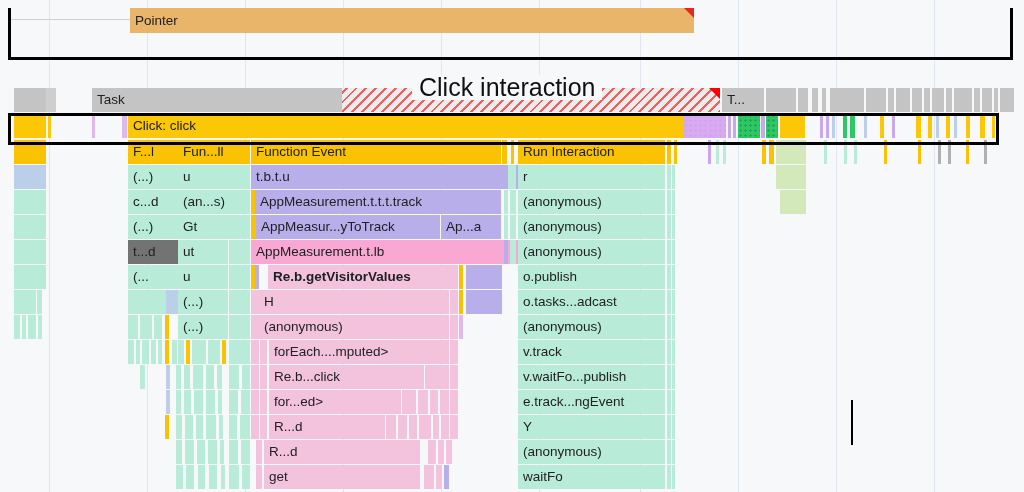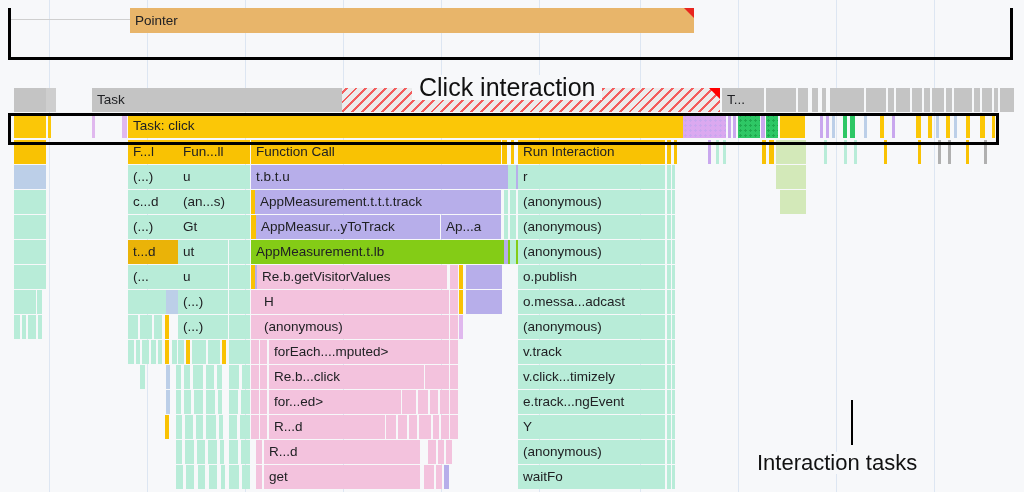--- a/index.html
+++ b/index.html
@@ -120,21 +120,21 @@
         <div class="bar" style="left: 982px; top: 88px; width: 10px; height: 24px; background: rgb(196, 196, 196);"></div>
         <div class="bar" style="left: 994px; top: 88px; width: 4px; height: 24px; background: rgb(196, 196, 196);"></div>
         <div class="bar" style="left: 1000px; top: 88px; width: 14px; height: 24px; background: rgb(196, 196, 196);"></div>
       </div>
       <div>
         <div class="bar" style="left: 14px; top: 113px; width: 32px; height: 25px; background: rgb(251, 199, 7);"></div>
         <div class="bar" style="left: 48px; top: 113px; width: 3px; height: 25px; background: rgb(251, 199, 7);"></div>
         <div class="bar" style="left: 92px; top: 113px; width: 3px; height: 25px; background: rgb(224, 184, 238);"></div>
         <div class="bar" style="left: 122px; top: 113px; width: 5px; height: 25px; background: rgb(224, 184, 238);"></div>
         <div class="bar" style="left: 128px; top: 113px; width: 555px; height: 25px; background: rgb(251, 199, 7);">
-          <span class="lbl">Task: click</span>
+          <span class="lbl">Click: click</span>
         </div>
         <div class="bar dotfill" style="left: 683px; top: 113px; width: 43px; height: 25px;"></div>
         <div class="bar" style="left: 728px; top: 113px; width: 3px; height: 25px; background: rgb(201, 167, 238);"></div>
         <div class="bar" style="left: 733px; top: 113px; width: 3px; height: 25px; background: rgb(201, 167, 238);"></div>
         <div class="bar dotfill-green" style="left: 738px; top: 113px; width: 22px; height: 25px;"></div>
         <div class="bar" style="left: 761px; top: 113px; width: 4px; height: 25px; background: rgb(201, 167, 238);"></div>
         <div class="bar dotfill-green" style="left: 766px; top: 113px; width: 12px; height: 25px;"></div>
         <div class="bar" style="left: 780px; top: 113px; width: 25px; height: 25px; background: rgb(251, 199, 7);"></div>
         <div class="bar" style="left: 820px; top: 113px; width: 3px; height: 25px; background: rgb(201, 167, 238);"></div>
         <div class="bar" style="left: 826px; top: 113px; width: 3px; height: 25px; background: rgb(201, 167, 238);"></div>
@@ -155,21 +155,21 @@
       </div>
       <div>
         <div class="bar" style="left: 14px; top: 140px; width: 32px; height: 24px; background: rgb(249, 194, 3);"></div>
         <div class="bar" style="left: 128px; top: 140px; width: 50px; height: 24px; background: rgb(249, 194, 3);">
           <span class="lbl">F...l</span>
         </div>
         <div class="bar" style="left: 178px; top: 140px; width: 72px; height: 24px; background: rgb(249, 194, 3);">
           <span class="lbl">Fun...ll</span>
         </div>
         <div class="bar" style="left: 251px; top: 140px; width: 250px; height: 24px; background: rgb(249, 194, 3);">
-          <span class="lbl">Function Call</span>
+          <span class="lbl">Function Event</span>
         </div>
         <div class="bar" style="left: 502px; top: 140px; width: 5px; height: 24px; background: rgb(249, 194, 3);"></div>
         <div class="bar" style="left: 511px; top: 140px; width: 3px; height: 24px; background: rgb(249, 194, 3);"></div>
         <div class="bar" style="left: 518px; top: 140px; width: 147px; height: 24px; background: rgb(249, 194, 3);">
           <span class="lbl">Run Interaction</span>
         </div>
         <div class="bar" style="left: 667px; top: 140px; width: 4px; height: 24px; background: rgb(249, 194, 3);"></div>
         <div class="bar" style="left: 674px; top: 140px; width: 3px; height: 24px; background: rgb(249, 194, 3);"></div>
         <div class="bar" style="left: 708px; top: 140px; width: 3px; height: 24px; background: rgb(201, 167, 238);"></div>
         <div class="bar" style="left: 716px; top: 140px; width: 3px; height: 24px; background: rgb(184, 236, 216);"></div>
@@ -245,28 +245,28 @@
         <div class="bar" style="left: 504px; top: 215px; width: 4px; height: 24px; background: rgb(184, 236, 216);"></div>
         <div class="bar" style="left: 510px; top: 215px; width: 6px; height: 24px; background: rgb(184, 236, 216);"></div>
         <div class="bar" style="left: 518px; top: 215px; width: 147px; height: 24px; background: rgb(184, 236, 216);">
           <span class="lbl">(anonymous)</span>
         </div>
         <div class="bar" style="left: 667px; top: 215px; width: 4px; height: 24px; background: rgb(184, 236, 216);"></div>
         <div class="bar" style="left: 672px; top: 215px; width: 3px; height: 24px; background: rgb(184, 236, 216);"></div>
       </div>
       <div>
         <div class="bar" style="left: 14px; top: 240px; width: 32px; height: 24px; background: rgb(184, 236, 216);"></div>
-        <div class="bar" style="left: 128px; top: 240px; width: 50px; height: 24px; background: #eab308;">
+        <div class="bar" style="left: 128px; top: 240px; width: 50px; height: 24px; background: #737373;">
           <span class="lbl">t...d</span>
         </div>
         <div class="bar" style="left: 178px; top: 240px; width: 50px; height: 24px; background: rgb(184, 236, 216);">
           <span class="lbl">ut</span>
         </div>
         <div class="bar" style="left: 229px; top: 240px; width: 21px; height: 24px; background: rgb(184, 236, 216);"></div>
-        <div class="bar" style="left: 251px; top: 240px; width: 286px; height: 24px; background: #84cc16;">
+        <div class="bar" style="left: 251px; top: 240px; width: 286px; height: 24px; background: #f9a8d4;">
           <span class="lbl">AppMeasurement.t.lb</span>
         </div>
         <div class="bar" style="left: 504px; top: 240px; width: 4px; height: 24px; background: rgb(183, 174, 234);"></div>
         <div class="bar" style="left: 510px; top: 240px; width: 6px; height: 24px; background: rgb(184, 236, 216);"></div>
         <div class="bar" style="left: 518px; top: 240px; width: 147px; height: 24px; background: rgb(184, 236, 216);">
           <span class="lbl">(anonymous)</span>
         </div>
         <div class="bar" style="left: 667px; top: 240px; width: 4px; height: 24px; background: rgb(184, 236, 216);"></div>
         <div class="bar" style="left: 672px; top: 240px; width: 3px; height: 24px; background: rgb(184, 236, 216);"></div>
       </div>
@@ -275,21 +275,21 @@
         <div class="bar" style="left: 128px; top: 265px; width: 38px; height: 24px; background: rgb(184, 236, 216);">
           <span class="lbl">(...</span>
         </div>
         <div class="bar" style="left: 166px; top: 265px; width: 12px; height: 24px; background: rgb(184, 236, 216);"></div>
         <div class="bar" style="left: 178px; top: 265px; width: 50px; height: 24px; background: rgb(184, 236, 216);">
           <span class="lbl">u</span>
         </div>
         <div class="bar" style="left: 229px; top: 265px; width: 21px; height: 24px; background: rgb(184, 236, 216);"></div>
         <div class="bar" style="left: 251px; top: 265px; width: 4px; height: 24px; background: rgb(249, 194, 3);"></div>
         <div class="bar" style="left: 255px; top: 265px; width: 4px; height: 24px; background: rgb(183, 174, 234);"></div>
-        <div class="bar" style="left: 257px; top: 265px; width: 190px; height: 24px; background: rgb(243, 194, 221);">
+        <div class="bar" style="left: 268px; top: 265px; width: 190px; height: 24px; background: rgb(243, 194, 221); font-weight: bold;">
           <span class="lbl">Re.b.getVisitorValues</span>
         </div>
         <div class="bar" style="left: 450px; top: 265px; width: 8px; height: 24px; background: rgb(243, 194, 221);"></div>
         <div class="bar" style="left: 459px; top: 265px; width: 4px; height: 24px; background: rgb(249, 194, 3);"></div>
         <div class="bar" style="left: 466px; top: 265px; width: 36px; height: 24px; background: rgb(183, 174, 234);"></div>
         <div class="bar" style="left: 518px; top: 265px; width: 147px; height: 24px; background: rgb(184, 236, 216);">
           <span class="lbl">o.publish</span>
         </div>
         <div class="bar" style="left: 667px; top: 265px; width: 4px; height: 24px; background: rgb(184, 236, 216);"></div>
         <div class="bar" style="left: 672px; top: 265px; width: 3px; height: 24px; background: rgb(184, 236, 216);"></div>
@@ -304,21 +304,21 @@
         </div>
         <div class="bar" style="left: 229px; top: 290px; width: 21px; height: 24px; background: rgb(184, 236, 216);"></div>
         <div class="bar" style="left: 251px; top: 290px; width: 8px; height: 24px; background: rgb(243, 194, 221);"></div>
         <div class="bar" style="left: 259px; top: 290px; width: 190px; height: 24px; background: rgb(243, 194, 221);">
           <span class="lbl">H</span>
         </div>
         <div class="bar" style="left: 450px; top: 290px; width: 8px; height: 24px; background: rgb(243, 194, 221);"></div>
         <div class="bar" style="left: 459px; top: 290px; width: 4px; height: 24px; background: rgb(249, 194, 3);"></div>
         <div class="bar" style="left: 466px; top: 290px; width: 36px; height: 24px; background: rgb(183, 174, 234);"></div>
         <div class="bar" style="left: 518px; top: 290px; width: 147px; height: 24px; background: rgb(184, 236, 216);">
-          <span class="lbl">o.messa...adcast</span>
+          <span class="lbl">o.tasks...adcast</span>
         </div>
         <div class="bar" style="left: 667px; top: 290px; width: 4px; height: 24px; background: rgb(184, 236, 216);"></div>
         <div class="bar" style="left: 672px; top: 290px; width: 3px; height: 24px; background: rgb(184, 236, 216);"></div>
       </div>
       <div>
         <div class="bar" style="left: 14px; top: 315px; width: 6px; height: 24px; background: rgb(184, 236, 216);"></div>
         <div class="bar" style="left: 22px; top: 315px; width: 4px; height: 24px; background: rgb(184, 236, 216);"></div>
         <div class="bar" style="left: 28px; top: 315px; width: 8px; height: 24px; background: rgb(184, 236, 216);"></div>
         <div class="bar" style="left: 38px; top: 315px; width: 4px; height: 24px; background: rgb(184, 236, 216);"></div>
         <div class="bar" style="left: 128px; top: 315px; width: 10px; height: 24px; background: rgb(184, 236, 216);"></div>
@@ -378,21 +378,21 @@
         <div class="bar" style="left: 229px; top: 365px; width: 10px; height: 24px; background: rgb(184, 236, 216);"></div>
         <div class="bar" style="left: 242px; top: 365px; width: 8px; height: 24px; background: rgb(184, 236, 216);"></div>
         <div class="bar" style="left: 251px; top: 365px; width: 8px; height: 24px; background: rgb(243, 194, 221);"></div>
         <div class="bar" style="left: 260px; top: 365px; width: 7px; height: 24px; background: rgb(243, 194, 221);"></div>
         <div class="bar" style="left: 269px; top: 365px; width: 155px; height: 24px; background: rgb(243, 194, 221);">
           <span class="lbl">Re.b...click</span>
         </div>
         <div class="bar" style="left: 425px; top: 365px; width: 24px; height: 24px; background: rgb(243, 194, 221);"></div>
         <div class="bar" style="left: 450px; top: 365px; width: 8px; height: 24px; background: rgb(243, 194, 221);"></div>
         <div class="bar" style="left: 518px; top: 365px; width: 147px; height: 24px; background: rgb(184, 236, 216);">
-          <span class="lbl">v.click...timizely</span>
+          <span class="lbl">v.waitFo...publish</span>
         </div>
         <div class="bar" style="left: 667px; top: 365px; width: 4px; height: 24px; background: rgb(184, 236, 216);"></div>
         <div class="bar" style="left: 672px; top: 365px; width: 3px; height: 24px; background: rgb(184, 236, 216);"></div>
       </div>
       <div>
         <div class="bar" style="left: 166px; top: 390px; width: 4px; height: 24px; background: rgb(188, 207, 232);"></div>
         <div class="bar" style="left: 176px; top: 390px; width: 5px; height: 24px; background: rgb(184, 236, 216);"></div>
         <div class="bar" style="left: 184px; top: 390px; width: 7px; height: 24px; background: rgb(184, 236, 216);"></div>
         <div class="bar" style="left: 194px; top: 390px; width: 9px; height: 24px; background: rgb(184, 236, 216);"></div>
         <div class="bar" style="left: 206px; top: 390px; width: 9px; height: 24px; background: rgb(184, 236, 216);"></div>
@@ -484,15 +484,14 @@
         <div class="bar" style="left: 667px; top: 465px; width: 4px; height: 24px; background: rgb(184, 236, 216);"></div>
         <div class="bar" style="left: 672px; top: 465px; width: 3px; height: 24px; background: rgb(184, 236, 216);"></div>
       </div>
     </div>
 
   <div id="callout-click" class="callout-box" style="left: 8px; top: 8px; width: 1005px; height: 52px; border-top-color: transparent; border-top-width: 0px;"></div>
   <div id="annot-click" class="annot-text" style="left: 412px; top: 47px; margin-top: 28px;">Click interaction</div>
 
   <div id="callout-tasks" class="callout-box" style="left: 8px; top: 113px; width: 991px; height: 32px;"></div>
   <div id="tasks-pointer" class="callout-line" style="left: 851px; top: 400px; width: 2px; height: 45px;"></div>
-  <div id="annot-tasks" class="annot-text small" style="left: 750px; top: 452px;">Interaction tasks</div>
 
 </div>
 
 </body></html>

